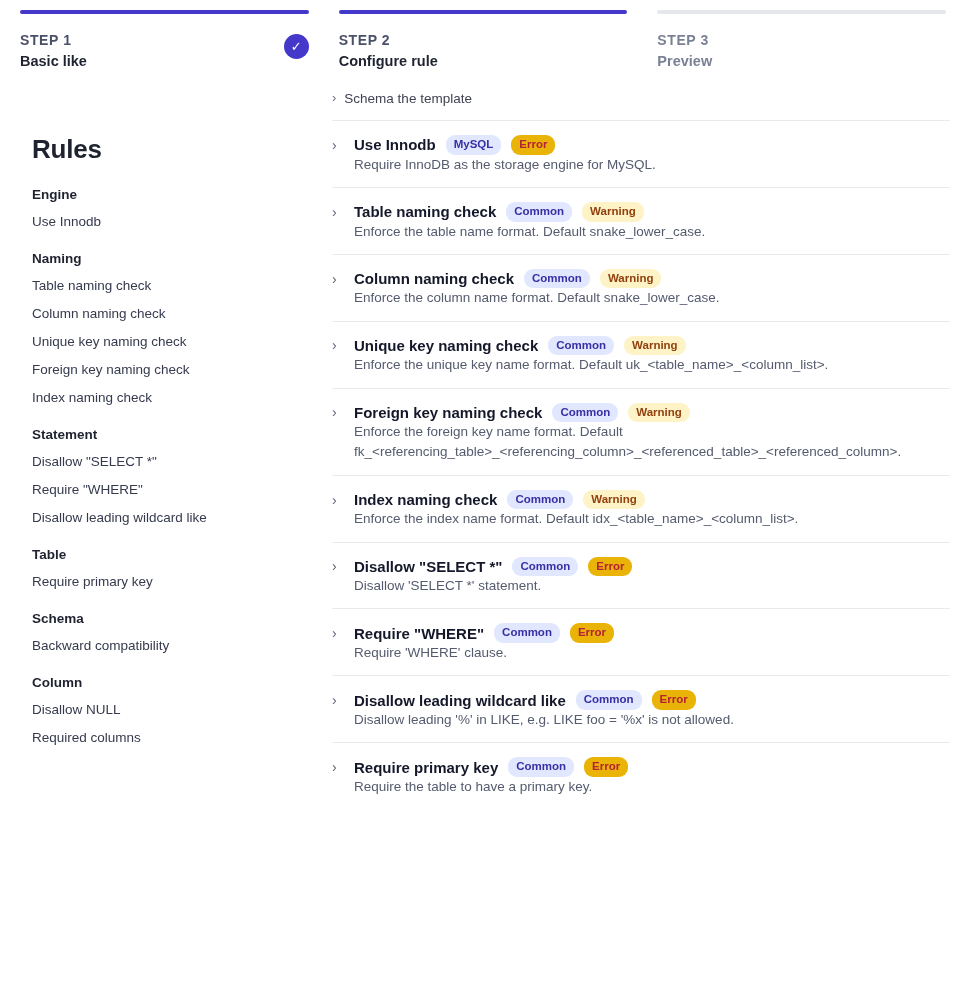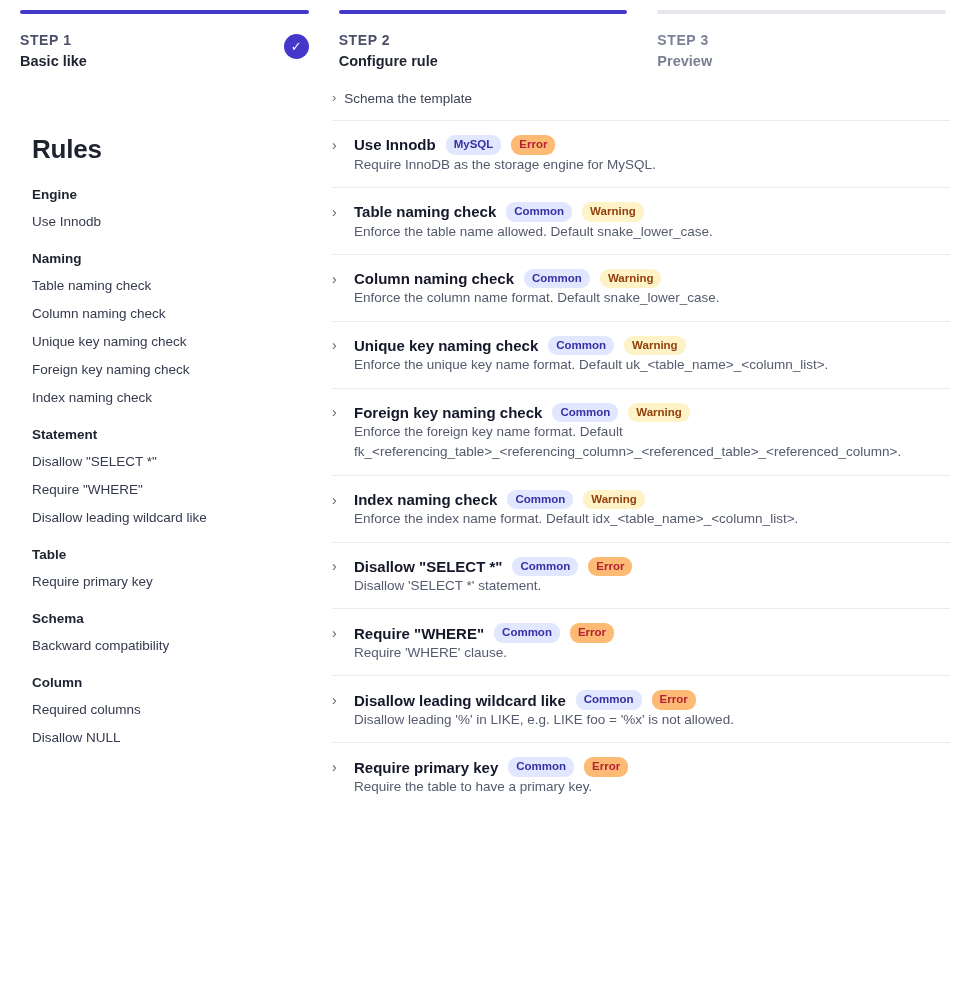--- a/index.html
+++ b/index.html
@@ -139,21 +139,21 @@
   .badge {
     font-size: 11.5px;
     font-weight: bold;
     border-radius: 9px;
     padding: 3px 8px 4px 8px;
     line-height: 1.1;
     white-space: nowrap;
   }
   .badge-mysql   { background: #e0e7ff; color: #3730a3; }
   .badge-common  { background: #e0e7ff; color: #3730a3; }
-  .badge-error   { background: #fdba74; color: #b42235; }
+  .badge-error   { background: #eab308; color: #b42235; }
   .badge-warning { background: #fef3c7; color: #92400e; }
   .rule-desc {
     margin: 0 0 0 22px;
     font-size: 13.5px;
     color: #555b6e;
     line-height: 1.5;
     max-width: 600px;
   }
 </style>
 </head>
@@ -211,22 +211,22 @@
         <div class="nav-item">Require primary key</div>
       </div>
 
       <div class="nav-group">
         <div class="nav-group-title">Schema</div>
         <div class="nav-item">Backward compatibility</div>
       </div>
 
       <div class="nav-group">
         <div class="nav-group-title">Column</div>
+        <div class="nav-item">Disallow NULL</div>
         <div class="nav-item">Required columns</div>
-        <div class="nav-item">Disallow NULL</div>
       </div>
     </div>
 
     <div class="content">
 
       <div class="change-template">
         <span class="chev">›</span>
         <span class="label">Schema the template</span>
       </div>
 
@@ -240,21 +240,21 @@
         <div class="rule-desc">Require InnoDB as the storage engine for MySQL.</div>
       </div>
 
       <div class="rule">
         <div class="rule-head">
           <span class="rule-chev">›</span>
           <span class="rule-title">Table naming check</span>
           <span class="badge badge-common">Common</span>
           <span class="badge badge-warning">Warning</span>
         </div>
-        <div class="rule-desc">Enforce the table name allowed. Default snake_lower_case.</div>
+        <div class="rule-desc">Enforce the table name format. Default snake_lower_case.</div>
       </div>
 
       <div class="rule">
         <div class="rule-head">
           <span class="rule-chev">›</span>
           <span class="rule-title">Column naming check</span>
           <span class="badge badge-common">Common</span>
           <span class="badge badge-warning">Warning</span>
         </div>
         <div class="rule-desc">Enforce the column name format. Default snake_lower_case.</div>

